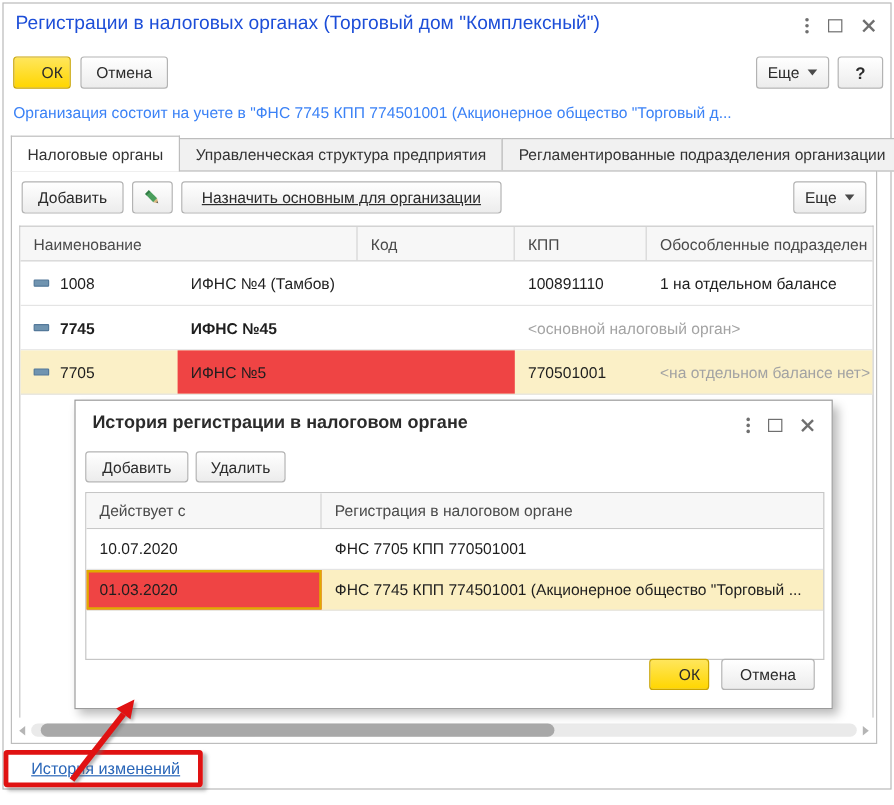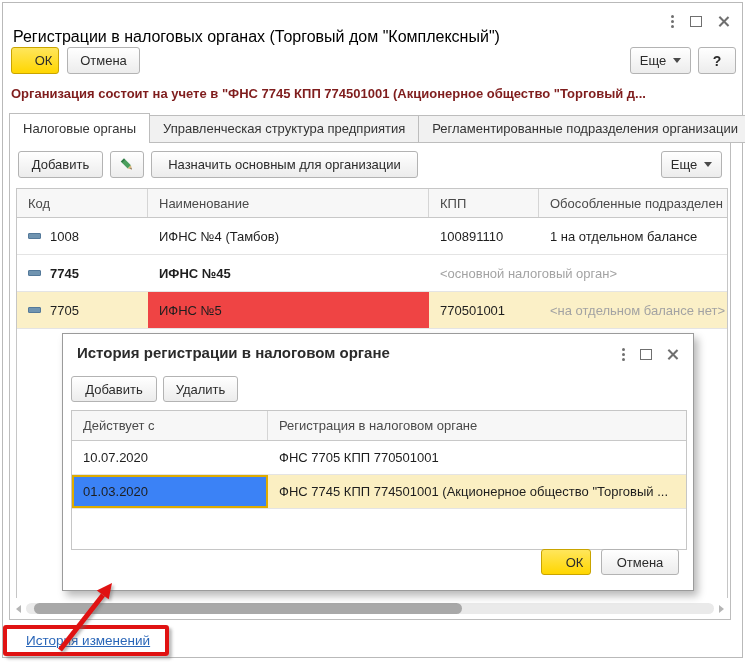--- a/index.html
+++ b/index.html
@@ -24,41 +24,41 @@
   .maxbox { width:12px; height:11px; border:1.5px solid #6f6f6f; background:#fff; }
   .closex { position:relative; width:13px; height:13px; }
   .closex::before, .closex::after { content:""; position:absolute; left:6px; top:0;
     width:1.6px; height:13px; background:#6f6f6f; }
   .closex::before { transform:rotate(45deg); }
   .closex::after  { transform:rotate(-45deg); }
 
   
   #main-window { position:absolute; left:2px; top:2px; width:741px; height:656px;
     border:1px solid #b9b9b9; background:#fff; }
-  #mw-title { position:absolute; left:10px; top:25px; font-size:16px; color:#000000; white-space:nowrap; }
+  #mw-title { position:absolute; left:10px; top:8px; font-size:16px; color:#1d4ed8; white-space:nowrap; }
   #mw-controls { position:absolute; right:12px; top:11px; display:flex; gap:15px; align-items:center; }
   #mw-ok     { left:8px;   top:44px; width:48px; height:27px; }
   #mw-cancel { left:64px;  top:44px; width:73px; height:27px; }
   #mw-more   { left:627px; top:44px; width:61px; height:27px; }
   #mw-help   { left:695px; top:44px; width:38px; height:27px; font-weight:bold; font-size:14px; }
-  #mw-info { position:absolute; left:8px; top:83px; font-size:13px; font-weight:bold;
-    color:#7f1d1d; white-space:nowrap; }
+  #mw-info { position:absolute; left:8px; top:83px; font-size:13px; font-weight:normal;
+    color:#3b82f6; white-space:nowrap; }
 
   
   #tabs { position:absolute; left:6px; top:110px; display:flex; align-items:flex-end; height:30px; }
   .tab { height:28px; line-height:26px; padding:0 13px; font-size:13px; color:#333;
     background:#f1f1f1; border:1px solid #bdbdbd; margin-right:-1px; white-space:nowrap; position:relative; }
   .tab.active { height:30px; line-height:29px; background:#fff; border-bottom:none; z-index:5; }
 
   
   #panel { position:absolute; left:6px; top:139px; width:722px; height:478px;
     border:1px solid #bdbdbd; background:#fff; overflow:hidden; }
   #tb-add    { left:8px;   top:8px; width:85px;  height:27px; }
   #tb-edit   { left:100px; top:8px; width:34px;  height:27px; }
-  #tb-assign { left:141px; top:8px; width:267px; height:27px; }
+  #tb-assign { left:141px; top:8px; width:267px; height:27px;text-decoration:underline; }
   #tb-more   { right:8px;  top:8px; width:61px;  height:27px; }
 
   
   #main-table { position:absolute; left:6px; top:45px; width:712px; height:410px;
     border:1px solid #c6c6c6; border-bottom:none; overflow:hidden; }
   .thead { display:flex; height:29px; background:#f7f7f7; border-bottom:1px solid #c8c8c8;
     font-size:13px; color:#4a4a4a; width:770px; }
   .thead .cell { display:flex; align-items:center; border-right:1px solid #d5d5d5; }
   .trow { display:flex; height:37px; align-items:center; border-bottom:1px solid #e4e4e4;
     font-size:13px; width:770px; background:#fff; }
@@ -94,21 +94,21 @@
   #dlg-controls { position:absolute; right:14px; top:13px; display:flex; gap:14px; align-items:center; }
   #dlg-add { left:8px;   top:42px; width:86px; height:26px; }
   #dlg-del { left:100px; top:42px; width:75px; height:26px; }
   #dlg-table { position:absolute; left:8px; top:76px; width:616px; height:140px;
     border:1px solid #c6c6c6; overflow:hidden; background:#fff; }
   #dlg-table .thead, #dlg-table .trow { width:100%; }
   #dlg-table .thead { height:30px; }
   #dlg-table .trow { height:34px; }
   .col-date{ width:196px; } .col-reg{ flex:1; border-right:none !important; }
   #dlg-table .trow.selected { background:#fbefc2; }
-  #dlg-table .trow.selected .focus-cell { background:#3b82f6;
+  #dlg-table .trow.selected .focus-cell { background:#ef4444;
     box-shadow:inset 0 0 0 2px #dfac00; }
   #dlg-ok     { left:478px; top:215px; width:50px; height:26px; }
   #dlg-cancel { left:538px; top:215px; width:78px; height:26px; }
 
   
   #annotation-box { position:absolute; left:3px; top:625px; width:166px; height:31px;
     border:4px solid #e01212; border-radius:3px; z-index:50; pointer-events:none;
     box-shadow:3px 3px 3px rgba(110,110,110,0.45); }
   #annotation-arrow { position:absolute; left:40px; top:576px; z-index:51; pointer-events:none;
     filter:drop-shadow(2px 2px 1.5px rgba(110,110,110,0.5)); }
@@ -161,22 +161,22 @@
       </svg>
     </div>
     <div class="btn" id="tb-assign">Назначить основным для организации</div>
     <div class="btn" id="tb-more">
       <span>Еще</span>
       <span class="caret"></span>
     </div>
 
     <div id="main-table">
       <div class="thead">
+        <div class="cell col-name">Наименование</div>
         <div class="cell col-code">Код</div>
-        <div class="cell col-name">Наименование</div>
         <div class="cell col-kpp">КПП</div>
         <div class="cell col-sub">Обособленные подразделен</div>
       </div>
 
       <div class="trow">
         <div class="cell col-code">
           <span class="marker"></span>
           <span>1008</span>
         </div>
         <div class="cell col-name">ИФНС №4 (Тамбов)</div>

